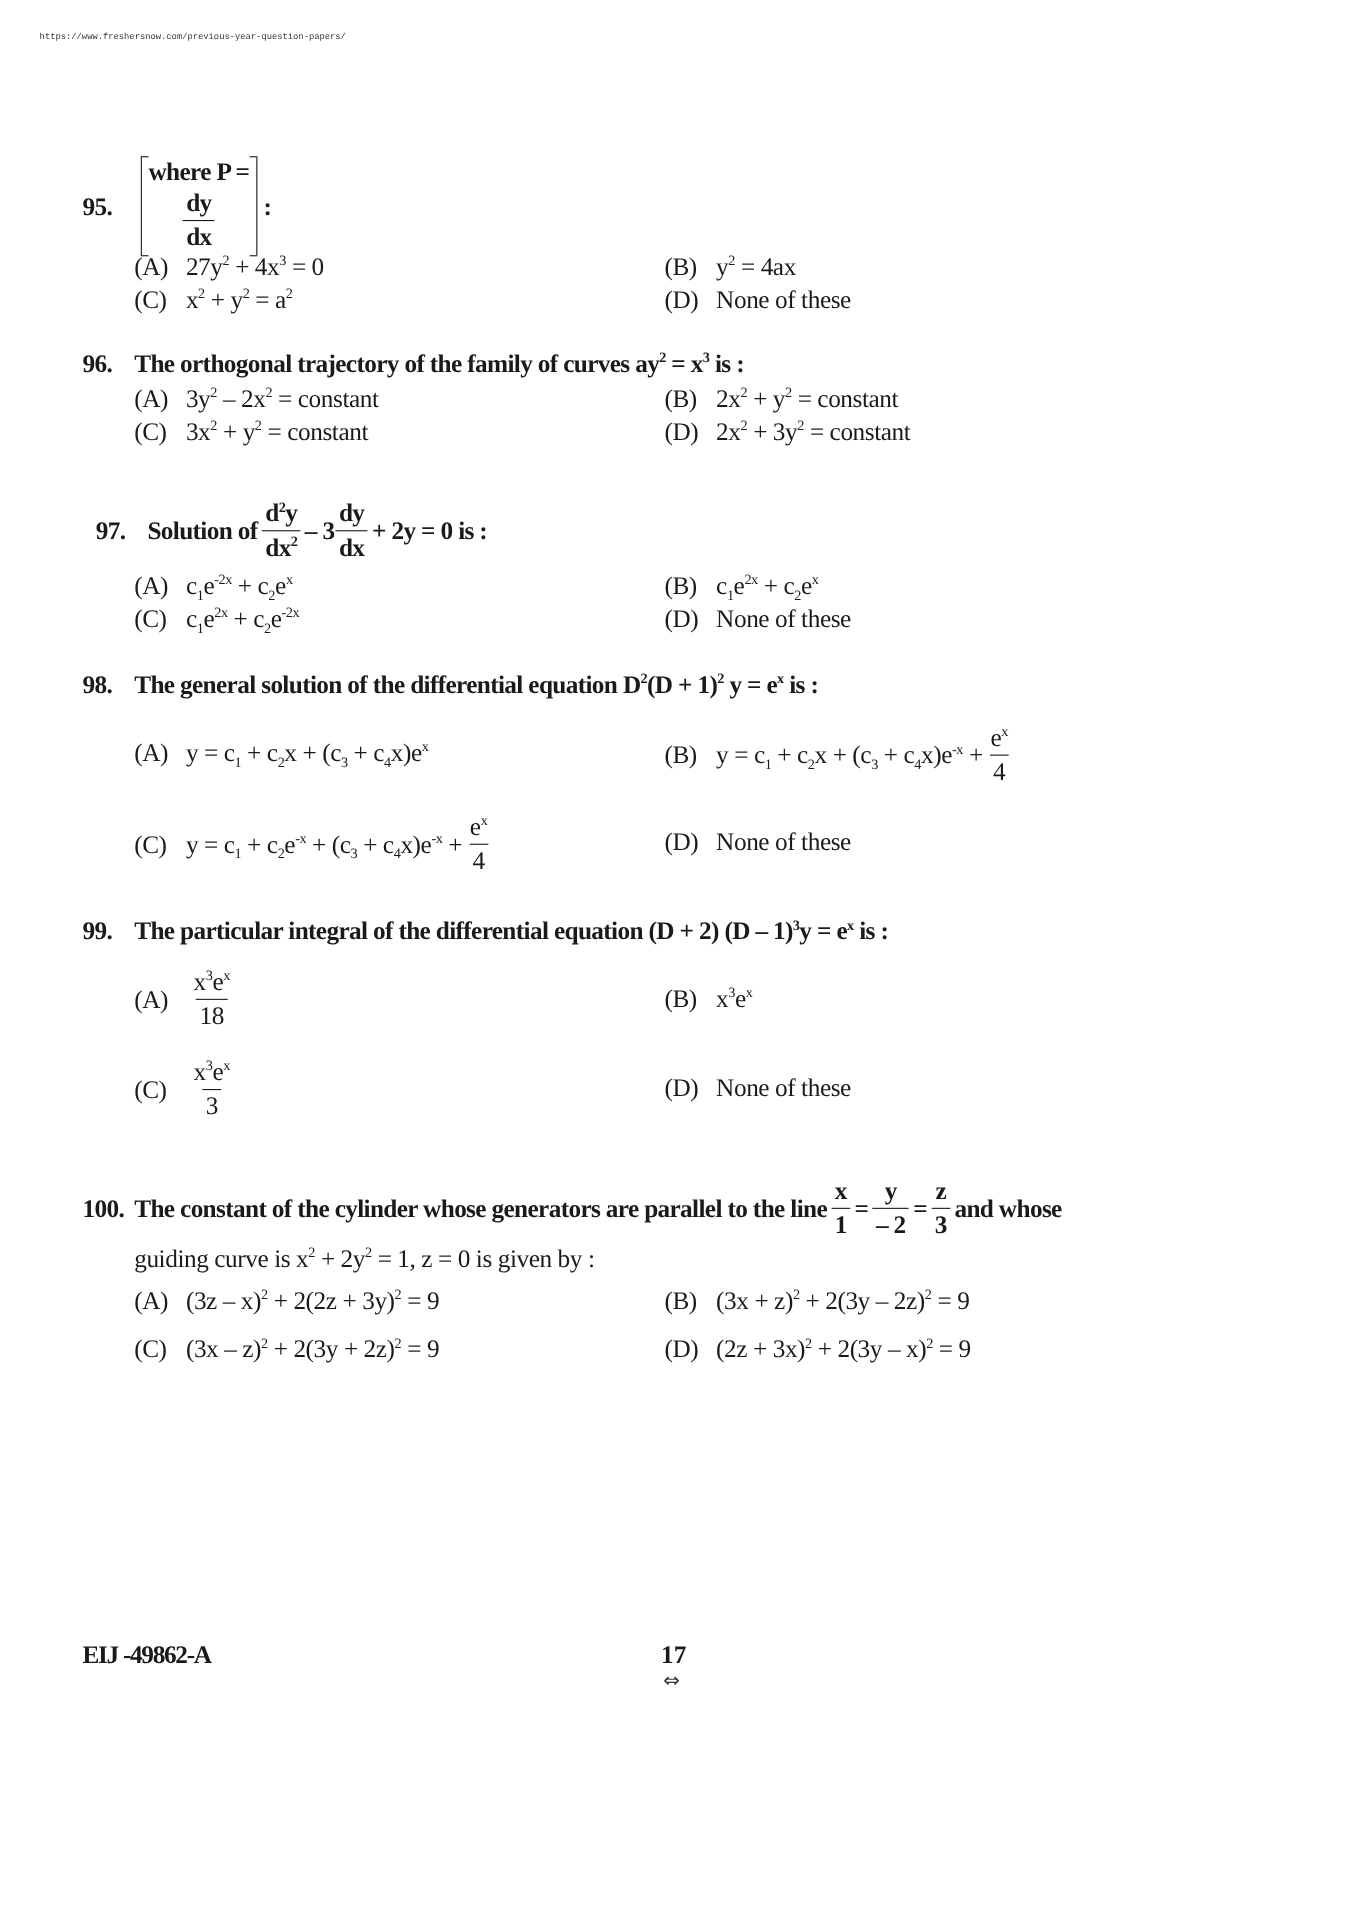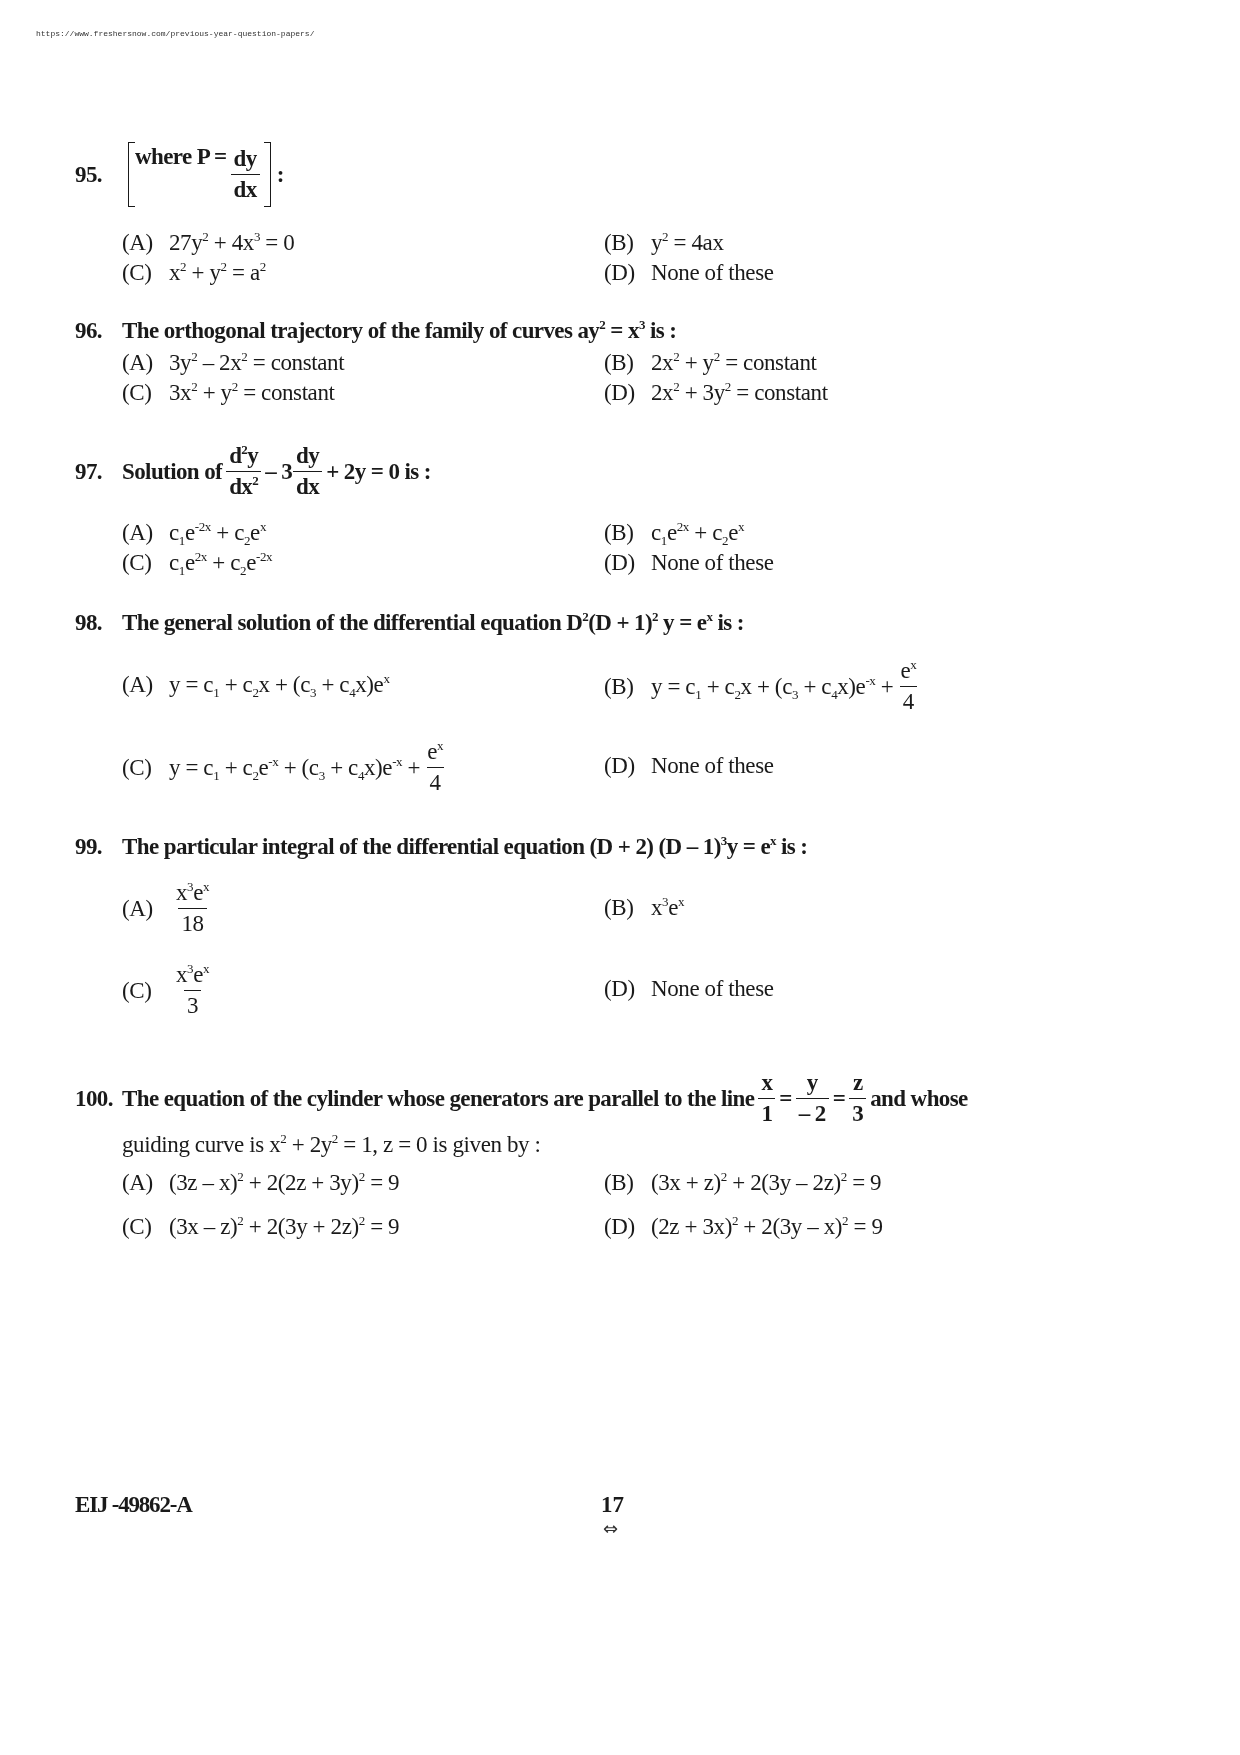--- a/index.html
+++ b/index.html
@@ -10,22 +10,22 @@
   .q { position: absolute; left: 75px; font-size: 23px; letter-spacing: -0.6px; font-weight: bold; }
   .qline { position: relative; white-space: nowrap; display: flex; align-items: center; }
   .qnum { display: inline-block; width: 47px; }
   .opt { position: absolute; white-space: nowrap; display: flex; align-items: center; font-size: 23px; letter-spacing: -0.4px; }
   .olabel { display: inline-block; width: 47px; }
   sup { font-size: 13px; vertical-align: 9px; line-height: 0; }
   sub { font-size: 13px; vertical-align: -5px; line-height: 0; }
   .frac { display: inline-flex; flex-direction: column; align-items: center; vertical-align: middle; margin: 0 4px; }
   .frac .num { padding: 0 3px; line-height: 30px; }
   .frac .den { border-top: 1.3px solid #1a1a1a; padding: 0 3px; line-height: 30px; }
-  .brk { display: inline-flex; border-left: 1.5px solid #1a1a1a; border-right: 1.5px solid #1a1a1a;
-         padding: 2px 6px; margin-left: 6px; position: relative; }
+  .brk { display: inline-flex; align-items: center; border-left: 1.5px solid #1a1a1a; border-right: 1.5px solid #1a1a1a;
+         padding: 2px 6px; margin-left: 6px; position: relative; flex-direction: column; }
   .brk::before, .brk::after { content: ""; position: absolute; top: 0; bottom: 0; width: 6px;
          border-top: 1.5px solid #1a1a1a; border-bottom: 1.5px solid #1a1a1a; }
   .brk::before { left: 0; } .brk::after { right: 0; }
   .footer-code { position: absolute; left: 75px; top: 1492px; font-size: 23px; font-weight: bold; letter-spacing: -1.2px; }
   .footer-page { position: absolute; left: 601px; top: 1492px; font-size: 23px; font-weight: bold; }
   .footer-arrow { position: absolute; left: 603px; top: 1518px; font-size: 18px; font-family: "DejaVu Sans", sans-serif; color: #333; }
 </style>
 </head>
 <body>
 
@@ -77,21 +77,21 @@
   </div>
 <div class="opt" style="left:122px; top:380px;">
     <span class="olabel">(C)</span>
     <span>3x<sup>2</sup> + y<sup>2</sup> = constant</span>
   </div>
 <div class="opt" style="left:604px; top:380px;">
     <span class="olabel">(D)</span>
     <span>2x<sup>2</sup> + 3y<sup>2</sup> = constant</span>
   </div>
 
-<div class="q" style="top:441px;">
+<div class="q" style="top:452px;margin-left:12px;">
   <div class="qline">
     <span class="qnum">97.</span>
     <span>Solution of</span>
     <span class="frac">
         <span class="num">d<sup>2</sup>y</span>
         <span class="den">dx<sup>2</sup></span>
       </span>
     <span>– 3</span>
     <span class="frac" style="margin-left:1px">
         <span class="num">dy</span>
@@ -173,21 +173,21 @@
     </span>
   </div>
 <div class="opt" style="left:604px; top:976px;">
     <span class="olabel">(D)</span>
     <span>None of these</span>
   </div>
 
 <div class="q" style="top:1068px;">
   <div class="qline">
     <span class="qnum" style="width:47px">100.</span>
-    <span>The equation of the cylinder whose generators are parallel to the line</span>
+    <span>The constant of the cylinder whose generators are parallel to the line</span>
     <span class="frac">
         <span class="num">x</span>
         <span class="den">1</span>
       </span>=
     <span class="frac">
         <span class="num">y</span>
         <span class="den">– 2</span>
       </span>=
     <span class="frac">
         <span class="num">z</span>

